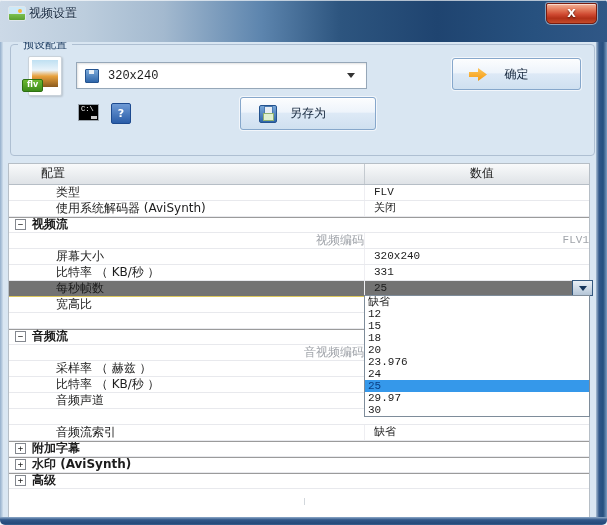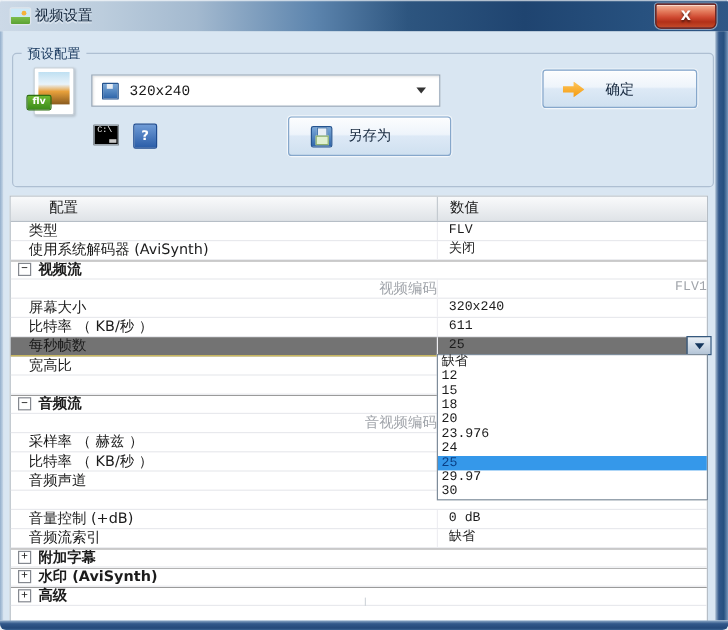--- a/index.html
+++ b/index.html
@@ -5,21 +5,21 @@
   html,body { margin:0; padding:0; }
   body {
     width:607px; height:525px; position:relative; overflow:hidden;
     font-family:"DejaVu Sans", sans-serif; font-size:12px;
     background:#eef2f6;
   }
   #dialog { position:absolute; inset:0; border-radius:3px 3px 5px 5px; overflow:hidden; }
 
   
   .titlebar {
-    position:absolute; left:0; top:0; width:607px; height:26px; z-index:5;
+    position:absolute; left:0; top:0; width:607px; height:42px; z-index:5;
     background:linear-gradient(90deg,#ccd9e7 0%,#bccddd 14%,#a3b9cf 27%,#5d85ae 43%,#2d557f 56%,#1f4470 72%,#27517f 88%,#30578         6 100%);
     background:linear-gradient(90deg,#ccd9e7 0%,#bccddd 14%,#a3b9cf 27%,#5d85ae 43%,#2d557f 56%,#1f4470 72%,#27517f 88%,#305786 100%);
     box-shadow:inset 0 1px 0 rgba(255,255,255,.65);
     text-decoration:underline;
   }
   .app-icon {
     position:absolute; left:8px; top:6px; width:16px; height:13px;
     border:1px solid #dfe6ec; border-radius:2px;
     background:linear-gradient(180deg,#cde9f8 0%,#cde9f8 55%,#7cbf4e 55%,#5ba132 100%);
   }
@@ -129,24 +129,24 @@
   .ptable {
     position:absolute; left:8px; top:163px; width:582px; height:356px; z-index:2;
     background:#fff; border:1px solid #b6bec6; box-sizing:border-box;
   }
   .thead {
     display:flex; height:20px; line-height:19px;
     background:linear-gradient(180deg,#f9fafb,#dfe3e7);
     border-bottom:1px solid #b6bec6; color:#1a1a1a;
   }
   .th-config { width:356px; padding-left:32px; border-right:1px solid #c4cad0; box-sizing:border-box; }
-  .th-value  { flex:1; padding-left:10px; }
+  .th-value  { flex:1; padding-left:10px;text-align:center; }
   .trow { display:flex; height:15px; line-height:14px; border-bottom:1px solid #e8e9ed; font-size:12px; color:#1c1c1c; }
   .cell-label {
-    width:356px; padding-left:15px; box-sizing:border-box;
+    width:356px; padding-left:47px; box-sizing:border-box;
     border-right:1px solid #eeeef2; overflow:hidden; white-space:nowrap;
   }
   .cell-value {
     flex:1; padding-left:9px; overflow:hidden; white-space:nowrap;
     font-family:"Liberation Mono", monospace; font-size:11px;
   }
   .trow.group { font-weight:bold; box-shadow:inset 0 1px 0 #9b9b9b; }
   .expandbox {
     display:inline-block; width:9px; height:9px; margin:2px 6px 0 6px;
     border:1px solid #84888f; background:#fff; color:#222;
@@ -246,21 +246,21 @@
         <div class="trow disabled">
           <div class="cell-label">视频编码</div>
           <div class="cell-value">FLV1</div>
         </div>
         <div class="trow">
           <div class="cell-label">屏幕大小</div>
           <div class="cell-value">320x240</div>
         </div>
         <div class="trow">
           <div class="cell-label">比特率 （ KB/秒 ）</div>
-          <div class="cell-value">611</div>
+          <div class="cell-value">331</div>
         </div>
         <div class="trow selected">
           <div class="cell-label">每秒帧数</div>
           <div class="cell-value">25</div>
         </div>
         <div class="trow">
           <div class="cell-label">宽高比</div>
           <div class="cell-value"></div>
         </div>
         <div class="trow disabled">
@@ -281,24 +281,20 @@
         <div class="trow">
           <div class="cell-label">比特率 （ KB/秒 ）</div>
           <div class="cell-value"></div>
         </div>
         <div class="trow">
           <div class="cell-label">音频声道</div>
           <div class="cell-value"></div>
         </div>
         <div class="trow">
           <div class="cell-value"></div>
-        </div>
-        <div class="trow">
-          <div class="cell-label">音量控制 (+dB)</div>
-          <div class="cell-value">0 dB</div>
         </div>
         <div class="trow">
           <div class="cell-label">音频流索引</div>
           <div class="cell-value">缺省</div>
         </div>
         <div class="trow group">
           <span class="expandbox">+</span>
           <span class="grouplabel">附加字幕</span>
         </div>
         <div class="trow group">

